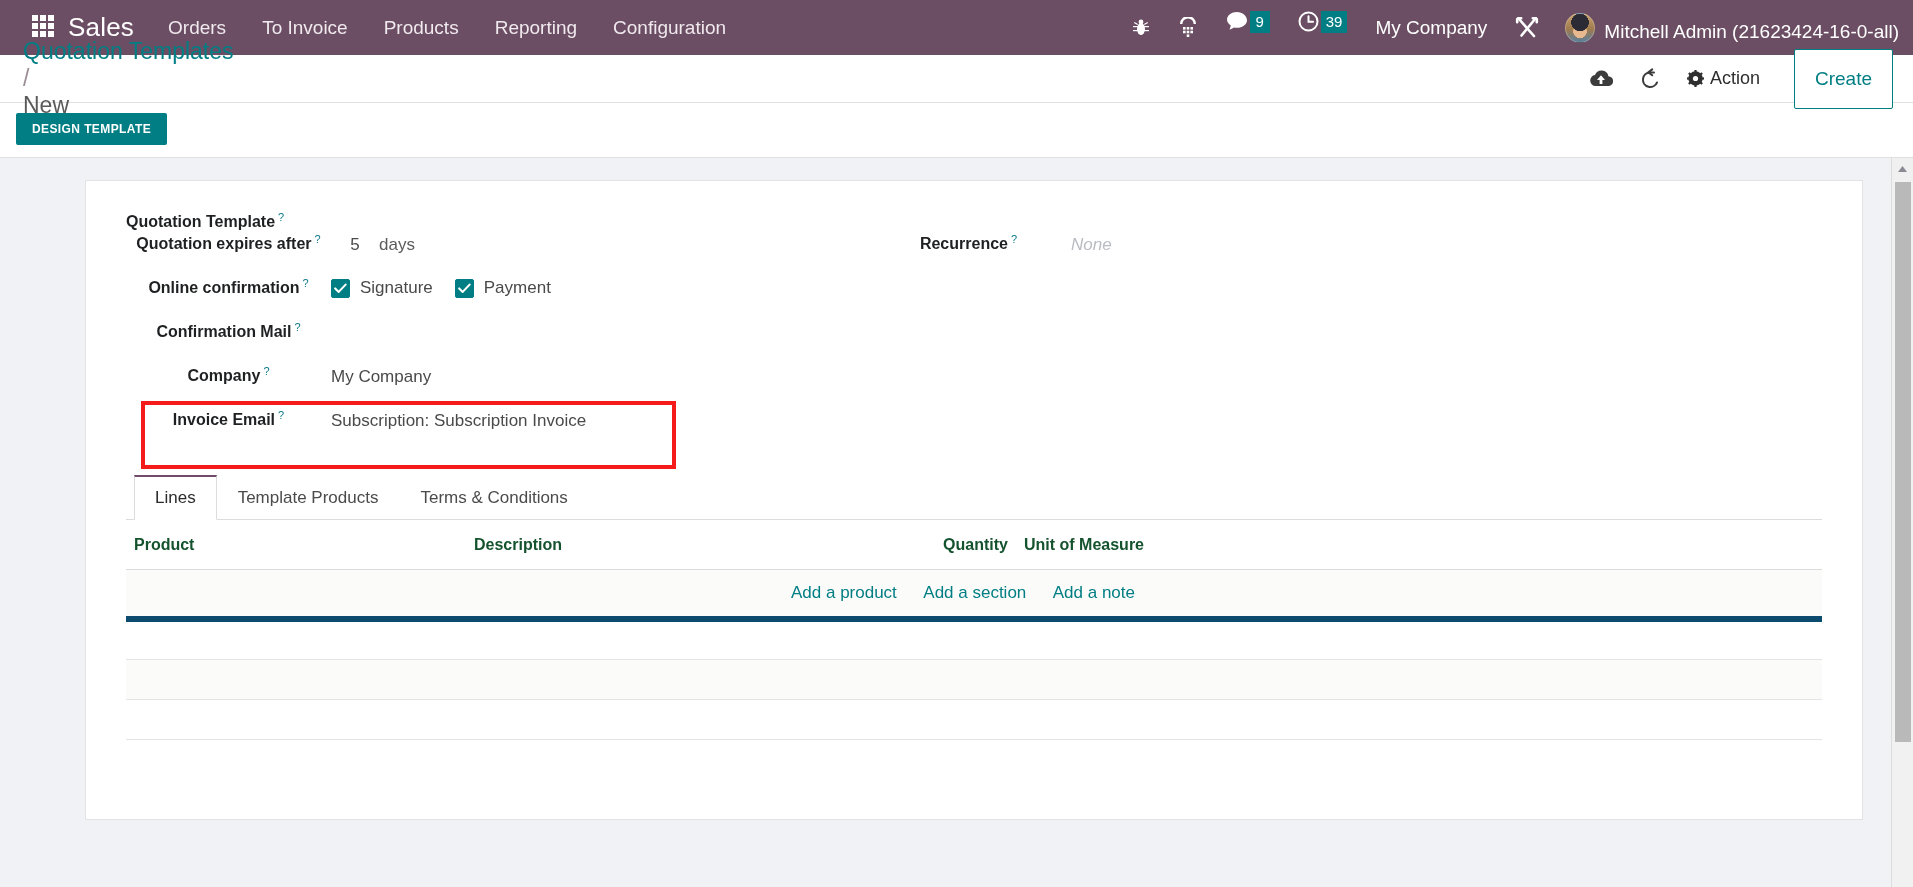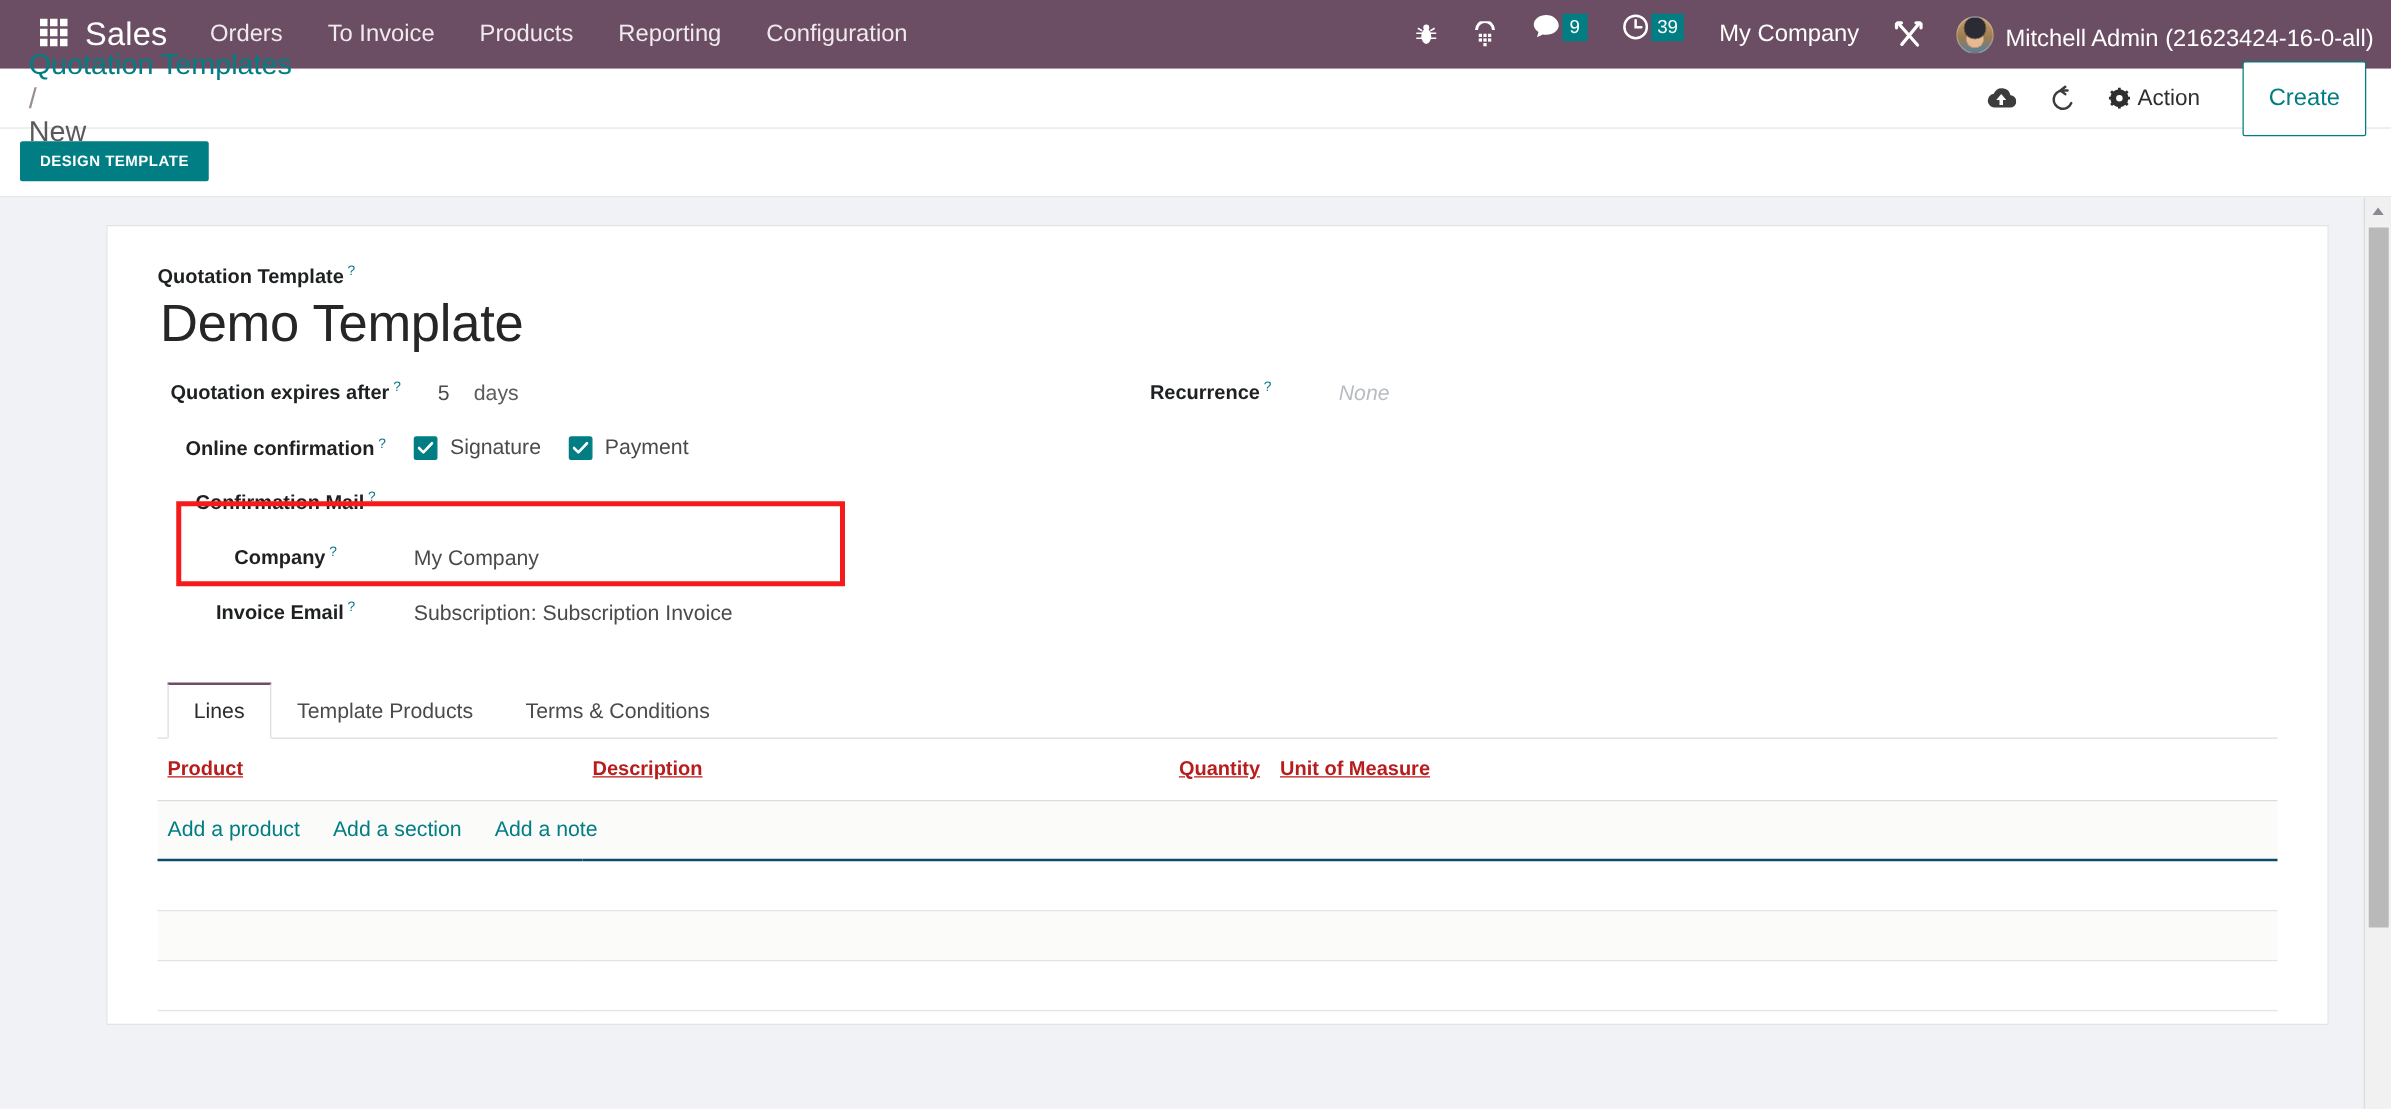--- a/index.html
+++ b/index.html
@@ -251,33 +251,33 @@
     border: 1px solid #dcdcdc;
     border-bottom-color: #ffffff;
     border-top: 2px solid #714b67;
     padding-top: 11px;
   }
 
   .lines-table { width: 100%; border-collapse: collapse; }
   .lines-table th {
     font-size: 16px;
     font-weight: 700;
-    color: #b91c1c;
+    color: #14532d;
     text-align: left;
     padding: 16px 8px 15px;
     border-bottom: 1px solid #dcdcdc;
     white-space: nowrap;
-    text-decoration: underline;
   }
   .th-qty { text-align: right !important; }
   .lines-table td { padding: 0; }
   .add-row td {
-    border-bottom: 2px solid #0c4a6e;
+    border-bottom: 6px solid #0c4a6e;
     background: #fbfbfa;
     padding: 13px 8px;
+    text-align: center;
   }
   .add-link {
     color: #017e84;
     font-size: 17px;
     margin-right: 22px;
     cursor: pointer;
   }
   .empty-row td { height: 40px; border-bottom: 1px solid #e4e4e4; background: #ffffff; }
   .empty-row.alt td { background: #fbfbfa; }
 
@@ -462,21 +462,20 @@
 
 <div class="page-body">
   <div class="form-sheet">
 
     <div class="annot-box"></div>
 
     <div class="field-sublabel">
       <span>Quotation Template</span><span class="help-mark">?</span>
     </div>
 
-    <div class="record-title">Demo Template</div>
 
     <div class="form-cols">
       <div class="col-left">
 
         <div class="f-row">
           <div class="f-label">
             <span>Quotation expires after</span><span class="help-mark">?</span>
           </div>
           <div class="f-value">
             <span class="v-num">5</span>

